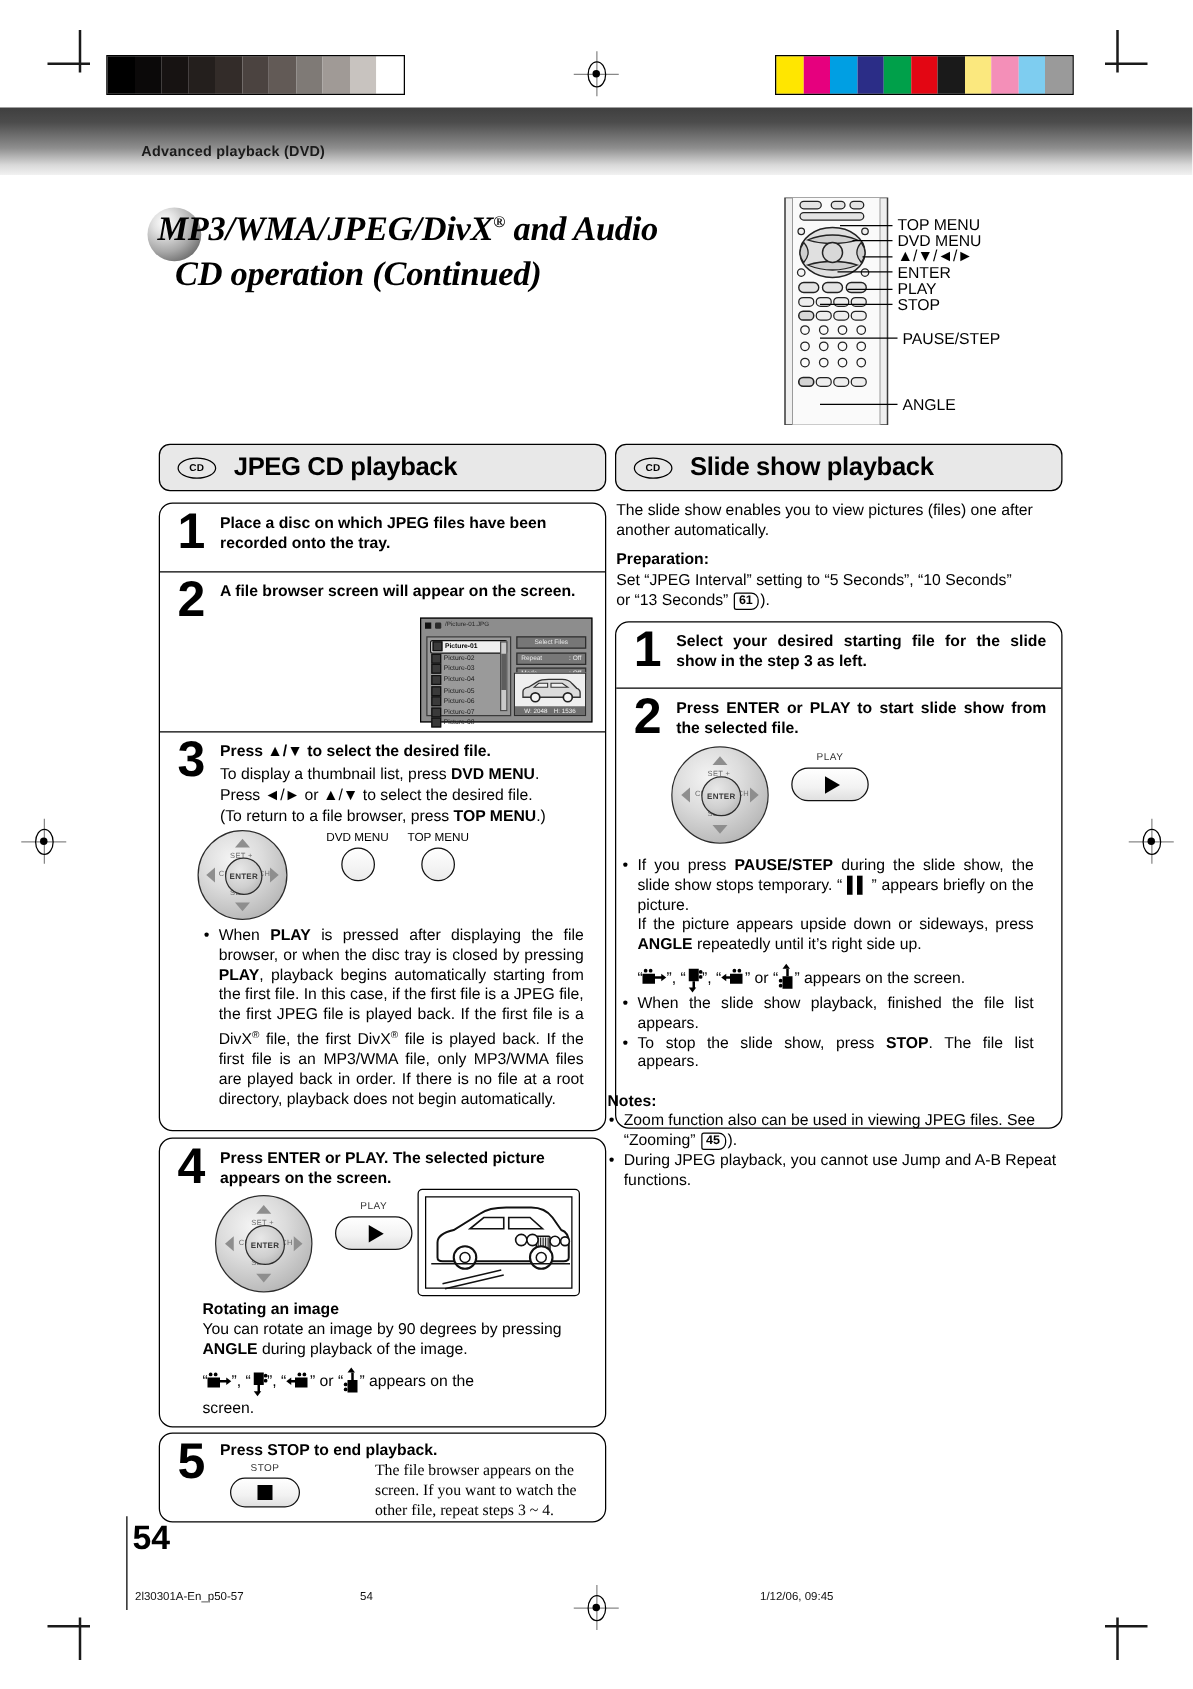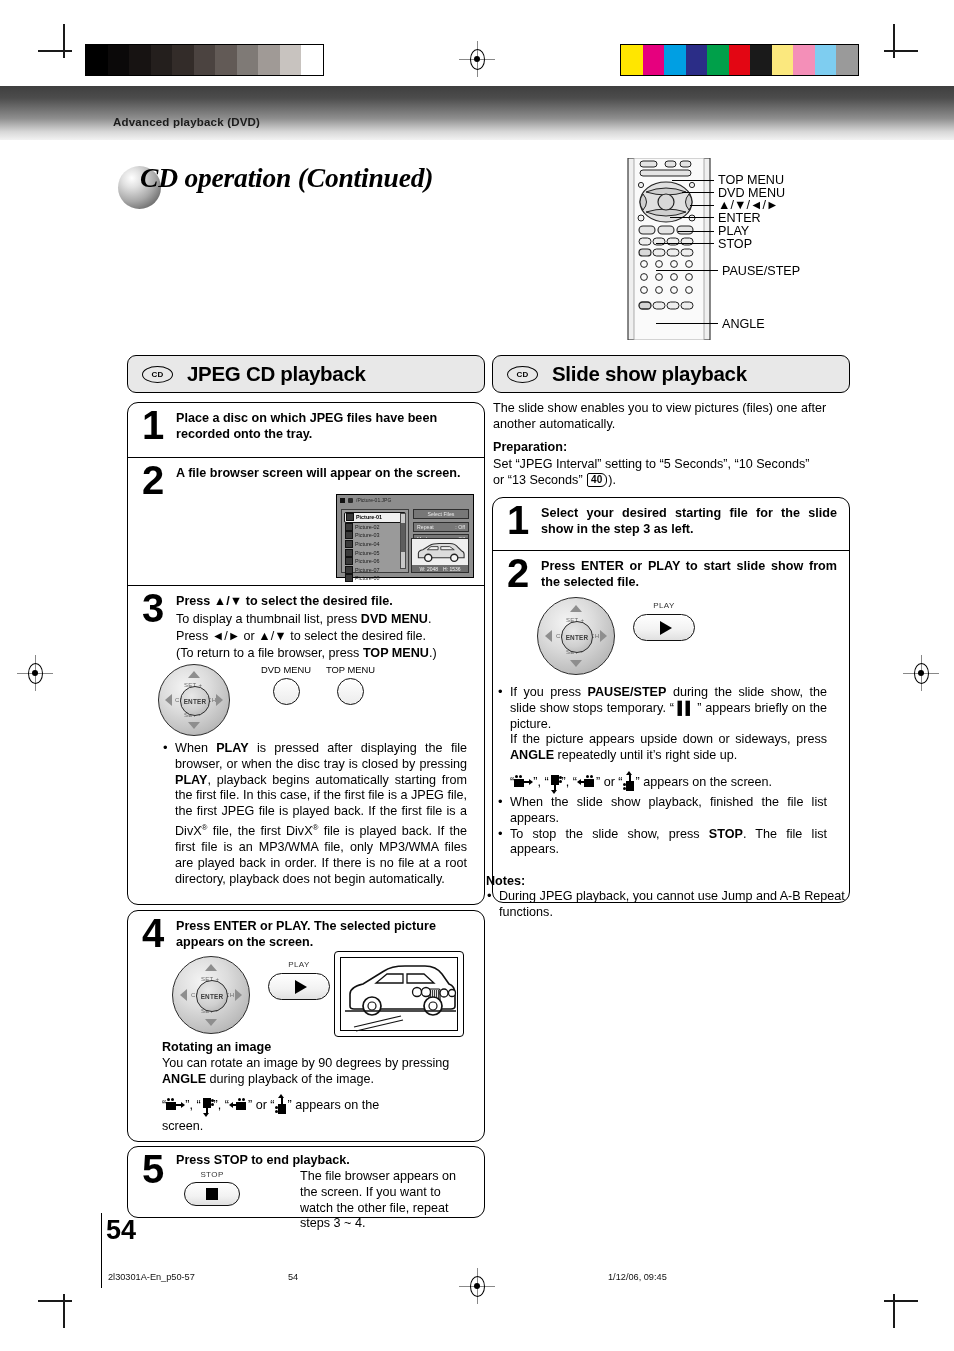--- a/index.html
+++ b/index.html
@@ -281,20 +281,21 @@
       <div class="sw" style="background: rgb(154, 154, 154);"></div>
     </div>
 
   <div class="header-band">
     <div class="cap">Advanced playback (DVD)</div>
   </div>
 
   <div class="title-wrap">
     <div class="title-ball"></div>
     <div class="title-text">
+      <span><span>MP3/WMA/JPEG/DivX</span><sup>®</sup><span> and Audio</span></span>
       <span class="l2">CD operation (Continued)</span>
     </div>
   </div>
 
   <div class="remote">
     <svg width="90" height="182" viewBox="0 0 90 182">
       <rect x="4" y="0" width="82" height="182" fill="#efefef" stroke="#3a3a3a" stroke-width="1.2"></rect>
       <rect x="10" y="0" width="70" height="182" fill="#fafafa" stroke="#9a9a9a" stroke-width="0.8"></rect>
 
       <rect x="16" y="3" width="17" height="6" rx="3" fill="#e4e4e4" stroke="#222" stroke-width="1"></rect>
@@ -593,35 +594,35 @@
       <div class="num">5</div>
       <div class="body" style="padding-top:6px;">
           <div class="hd">Press STOP to end playback.</div>
         </div>
       <div class="keycap" style="left:56px;top:35px;">
         <div class="klab" style="top:-12px;">STOP</div>
         <div class="cap" style="width:56px;height:24px;">
           <div class="sq-stop"></div>
         </div>
       </div>
-      <div class="ptext" style="left:172px;top:22px;width:170px;">The file browser appears on the screen. If you want to watch the other file, repeat steps 3 ~ 4.</div>
+      <div class="ptext" style="left:172px;top:22px;width:170px;font-family:Liberation Serif, serif;">The file browser appears on the screen. If you want to watch the other file, repeat steps 3 ~ 4.</div>
     </div>
   </div>
 
   <div class="pill" style="left:492px;top:355px;width:358px;height:38px;">
     <div class="disc">CD</div>
     <div class="ptitle">Slide show playback</div>
   </div>
 
   <div class="ptext" style="left:493px;top:440px;width:356px;font-weight:bold;">Preparation:</div>
   <div class="ptext" style="left:493px;top:401px;width:356px;">The slide show enables you to view pictures (files) one after another automatically.</div>
   <div class="ptext" style="left:493px;top:457px;width:356px;">
     <span>Set “JPEG Interval” setting to “5 Seconds”, “10 Seconds”</span><br>
     <span>or “13 Seconds”</span>
-    <span class="pageref">40</span><span>).</span>
+    <span class="pageref">61</span><span>).</span>
   </div>
 
   <div class="stepbox" style="left:492px;top:497px;width:358px;height:406px;">
     <div class="step" style="height:52px;">
       <div class="num">1</div>
       <div class="body">
           <div class="hd just">Select your desired starting file for the slide show in the step 3 as left.</div>
         </div>
     </div>
 
@@ -686,20 +687,24 @@
         <div class="bi">When the slide show playback, finished the file list appears.</div>
         <div class="bi">To stop the slide show, press <b class="k">STOP</b>. The file list appears.</div>
       </div>
     </div>
   </div>
 
   <div style="position:absolute;left:486px;top:873px;width:364px;">
     <div style="font-size:12.6px;font-weight:bold;line-height:16px;">Notes:</div>
     <div class="bullets" style="position:relative;left:0;top:0;">
       <div class="bi">
+        <span>Zoom function also can be used in viewing JPEG files. See “Zooming”</span>
+        <span class="pageref">45</span><span>).</span>
+      </div>
+      <div class="bi">
         <span>During JPEG playback, you cannot use Jump and A-B Repeat functions.</span>
       </div>
     </div>
   </div>
 
   <div class="sidebar-rule" style="left:101px;top:1213px;height:75px;"></div>
   <div class="pagenum">54</div>
 
   <div class="footline" style="left:108px;top:1272px;">2l30301A-En_p50-57</div>
   <div class="footline" style="left:288px;top:1272px;">54</div>

